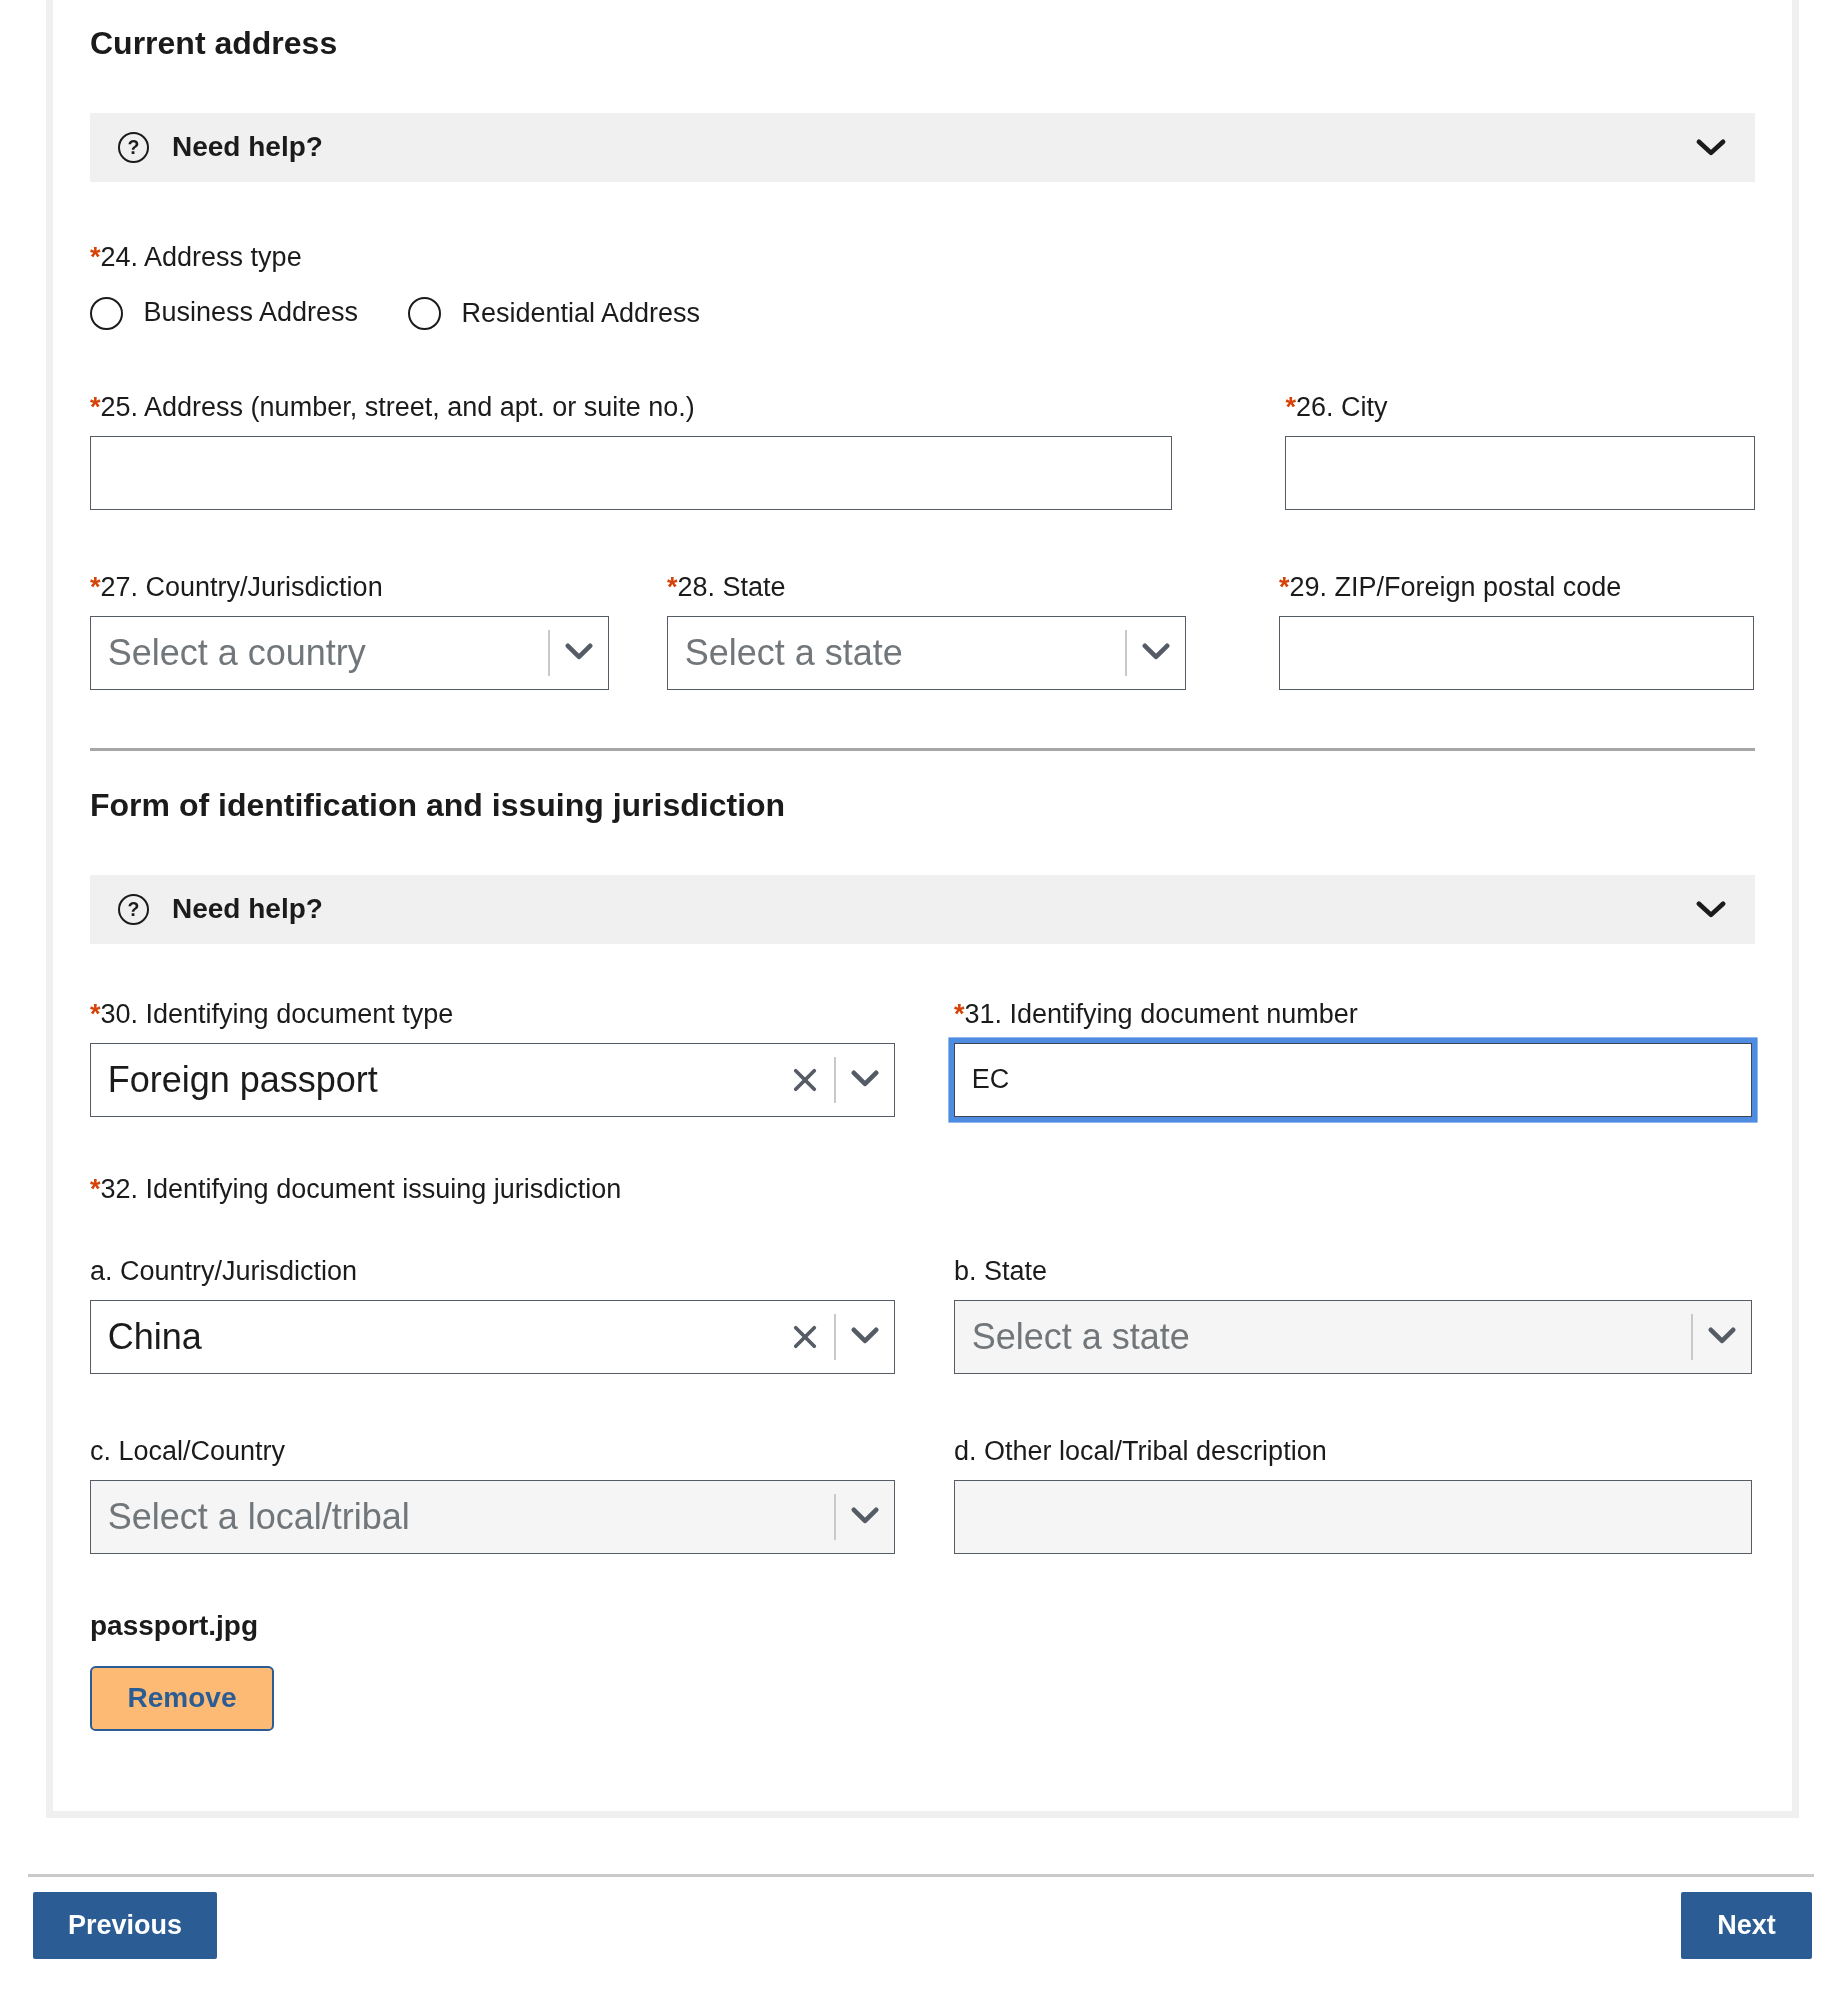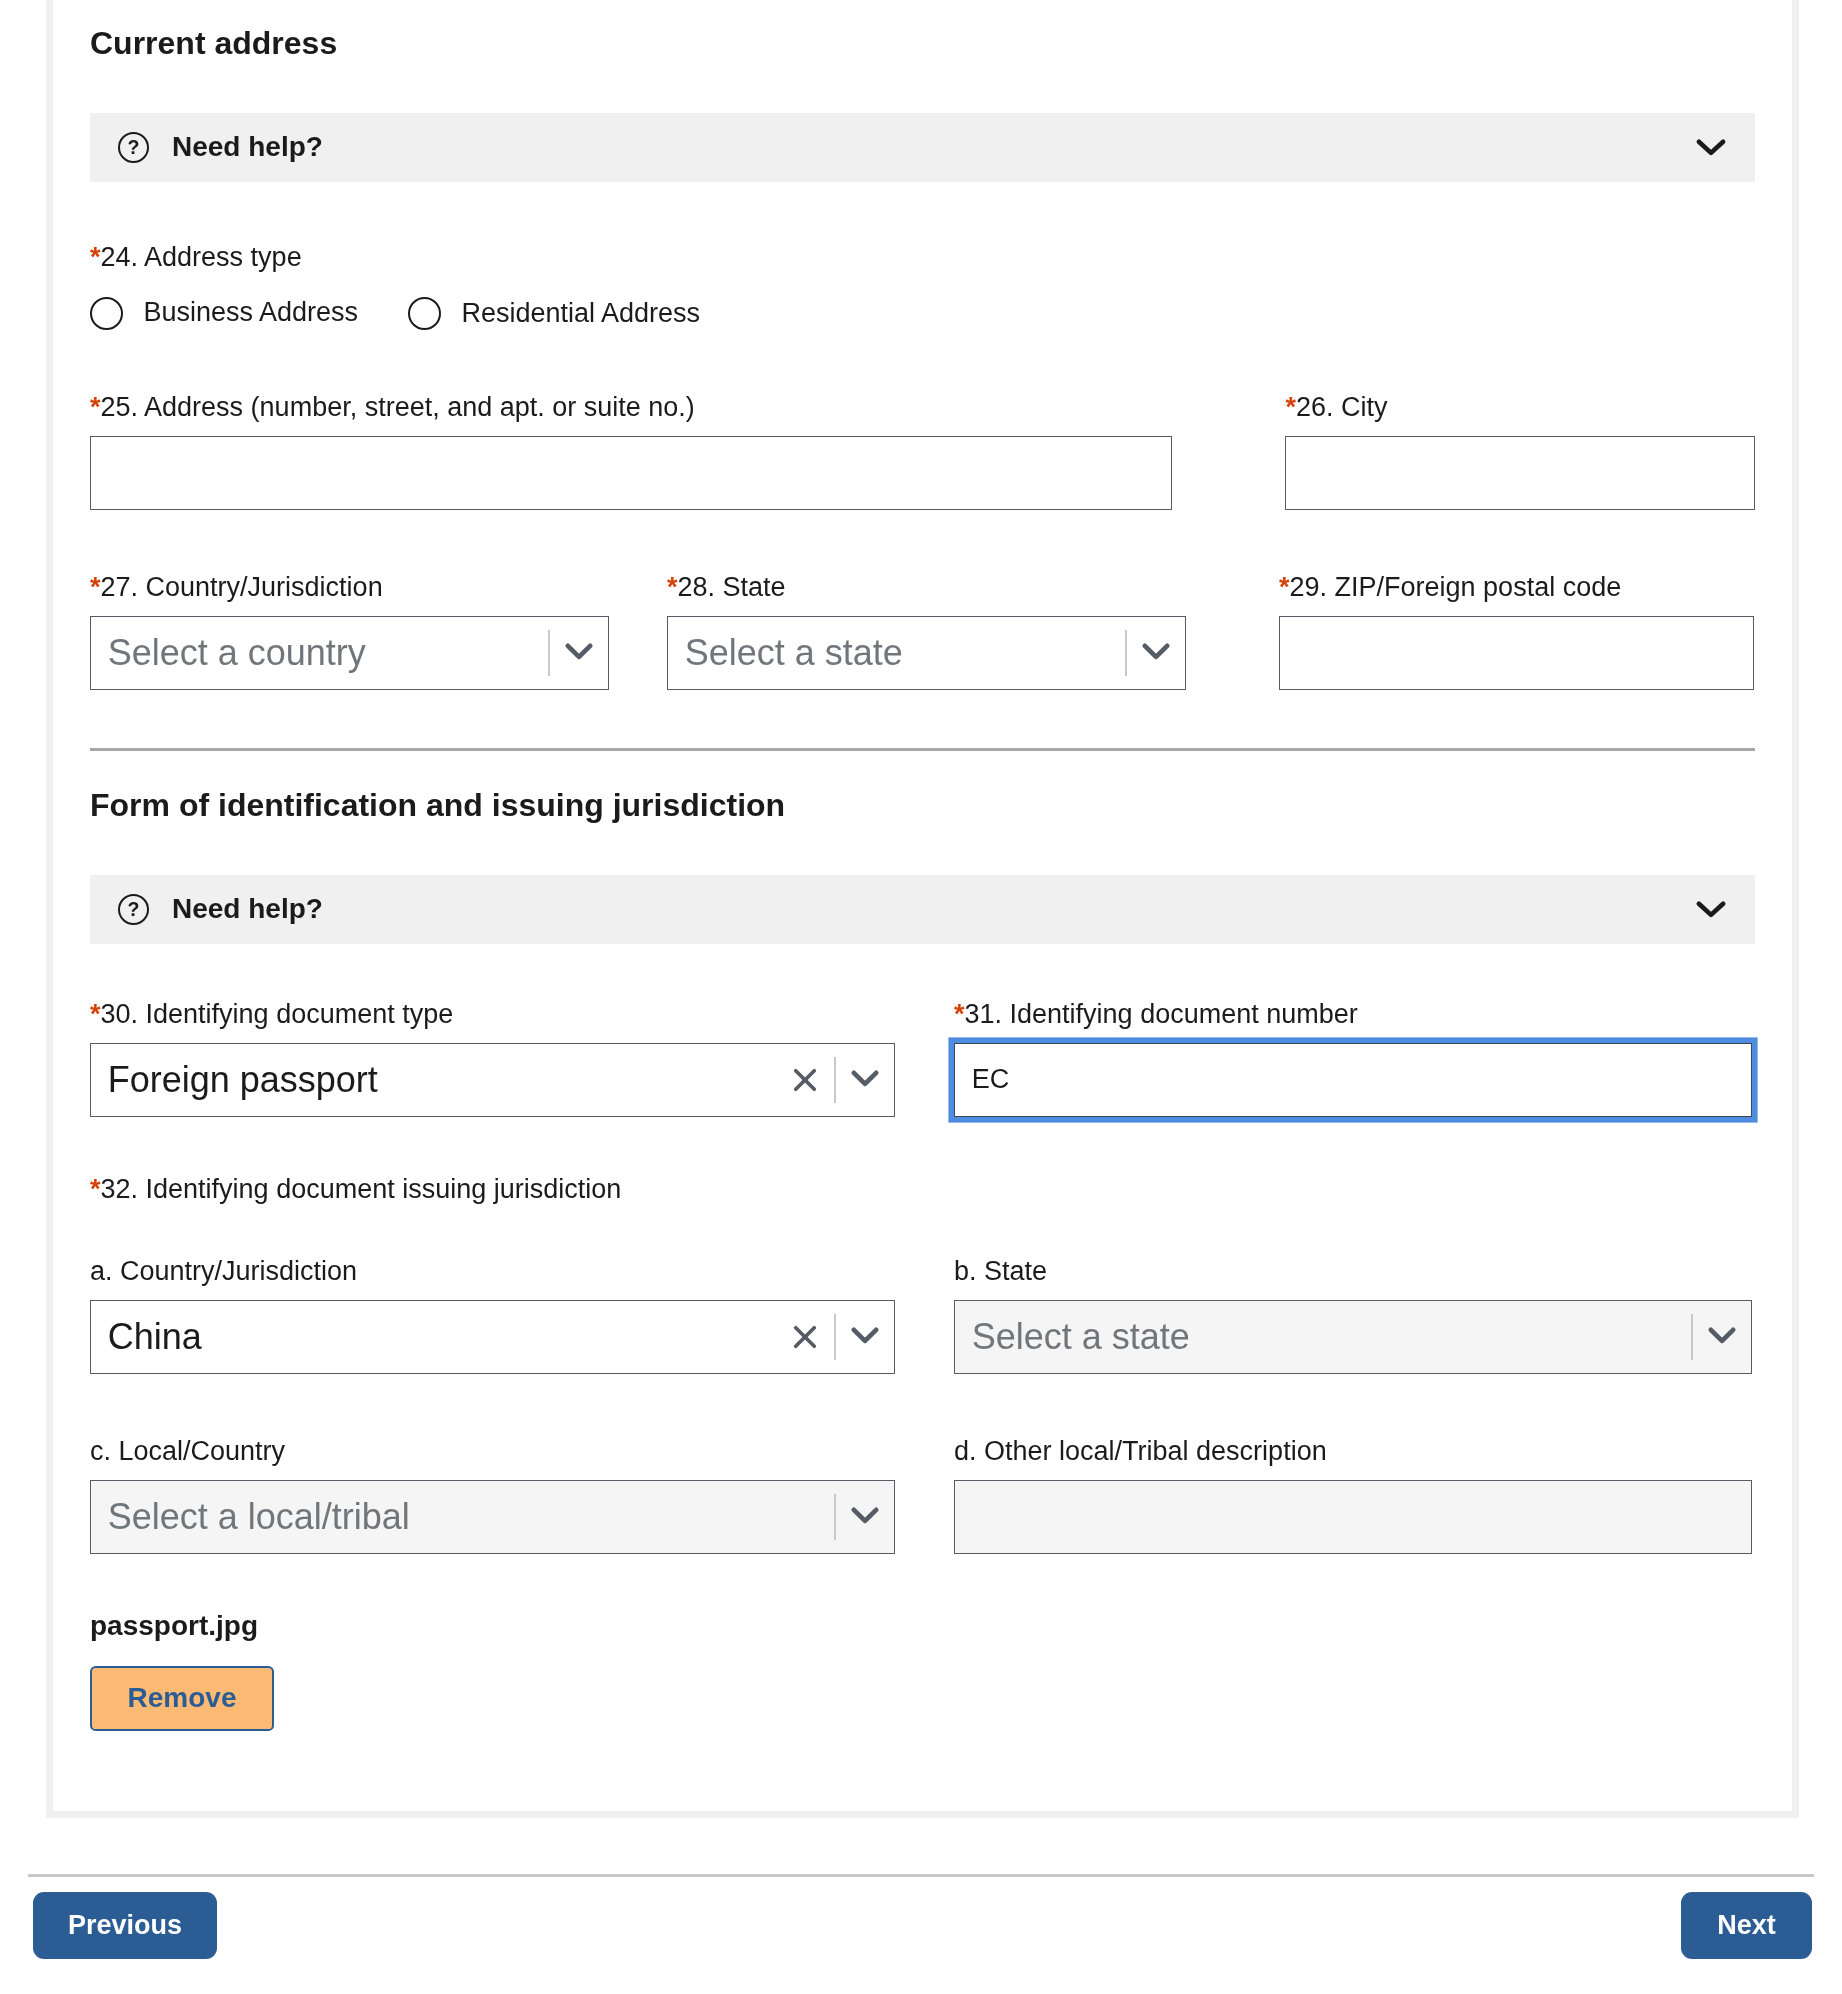--- a/index.html
+++ b/index.html
@@ -56,21 +56,21 @@
   .remove-btn{
     margin-top:24px;width:184px;height:65px;box-sizing:border-box;
     border:2.8px solid #2b5d94;border-radius:5.6px;background:#fdba74;
     color:#2b5d94;font-size:28px;font-weight:bold;display:flex;
     align-items:center;justify-content:center;cursor:pointer;
     font-family:"Liberation Sans", sans-serif;
   }
   .footer-divider{position:absolute;left:28px;top:1874px;width:1786px;height:2.8px;background:#c9c9c9;}
   .btn-primary{
     position:absolute;top:1892px;height:67px;box-sizing:border-box;border:none;
-    border-radius:11px;background:#2b5d94;color:#ffffff;font-size:27px;
+    border-radius:2px;background:#2b5d94;color:#ffffff;font-size:27px;
     font-weight:bold;display:flex;align-items:center;justify-content:center;
     cursor:pointer;font-family:"Liberation Sans", sans-serif;
   }
   .btn-prev{left:33px;width:184px;}
   .btn-next{left:1681px;width:131px;}
   
   .w-addr{width:1095px;}
   .w-city{width:475px;margin-left:93px;}
   .w-country{width:519px;}
   .w-state{width:519px;margin-left:58px;}

